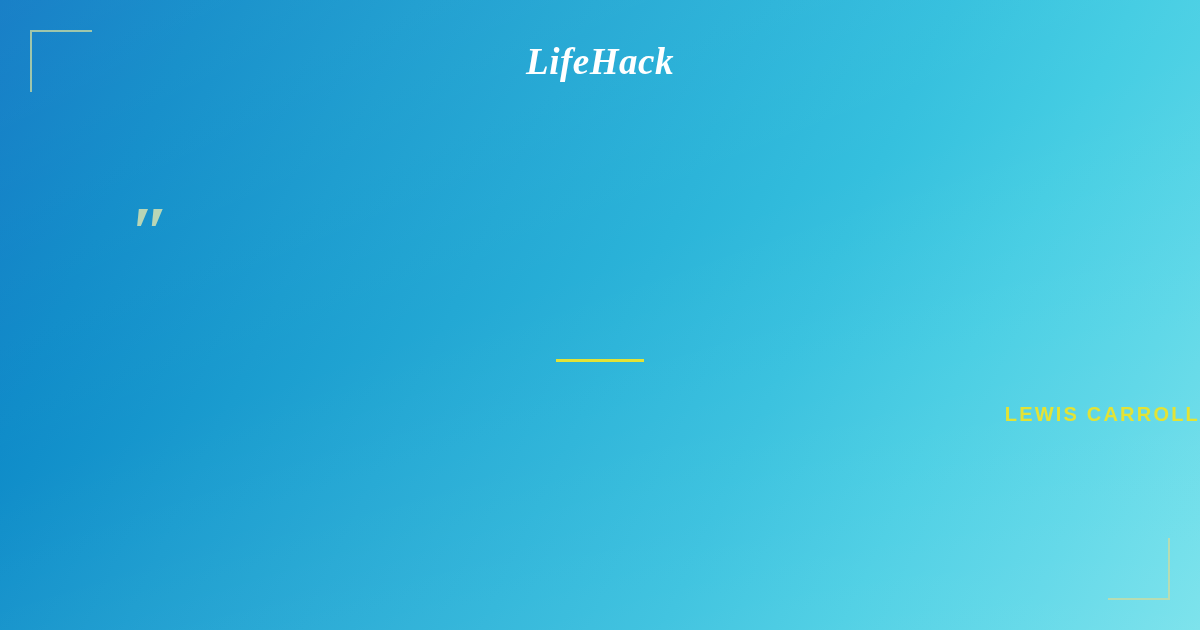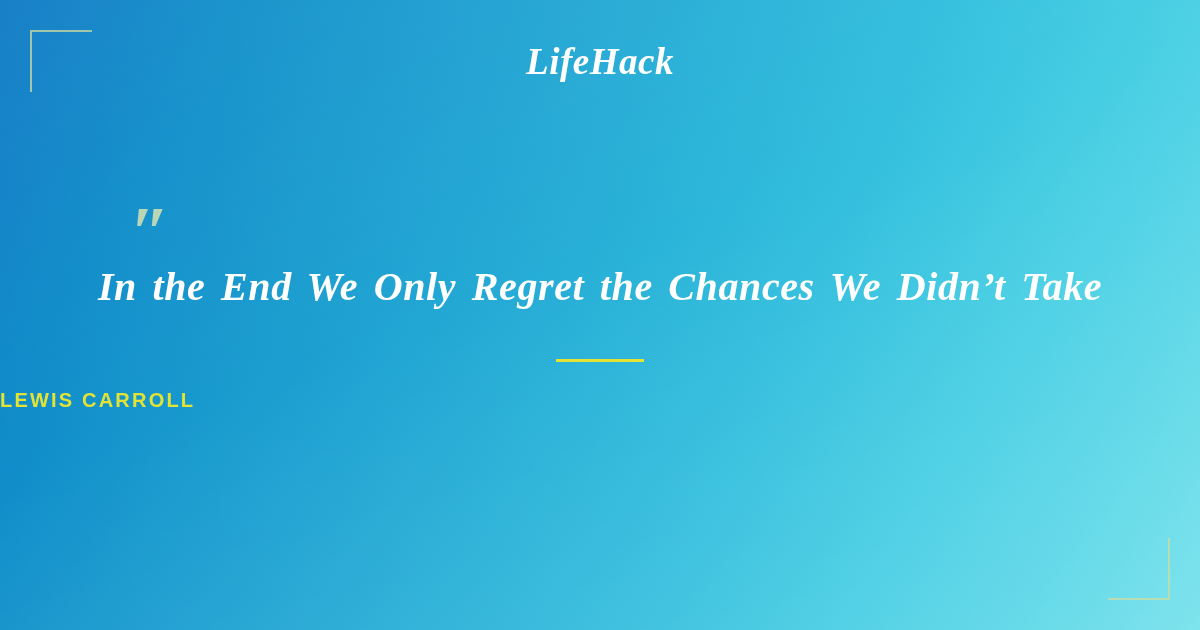--- a/index.html
+++ b/index.html
@@ -112,42 +112,41 @@
     width: 88px;
     height: 3px;
     margin-left: -44px;
     background: #e3e335;
   }
 
   .author {
     position: absolute;
     left: 0;
     right: 0;
-    top: 389px;
-    text-align: left;
+    top: 403px;
+    text-align: right;
     color: #e3e335;
     font-family: "Liberation Sans", sans-serif;
     font-size: 20px;
     font-weight: 700;
     letter-spacing: 2.2px;
   }
 </style>
 </head>
 <body>
 
 <div class="card">
   <div class="inner">
 
     <div class="corner-tl"></div>
     <div class="corner-br"></div>
 
     <div class="brand">LifeHack</div>
 
     <div class="quote-mark">″</div>
 
-    <div class="quote-text">In the End We Only Regret the Chances We Didn’t Take</div>
 
     <div class="divider"></div>
 
     <div class="author">LEWIS CARROLL</div>
 
   </div>
 </div>
 
 </body></html>

